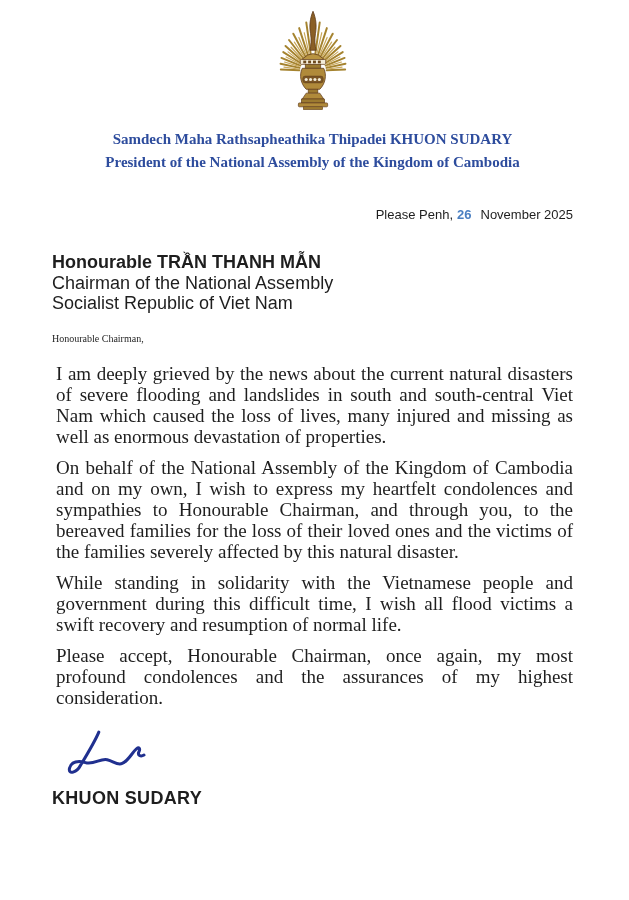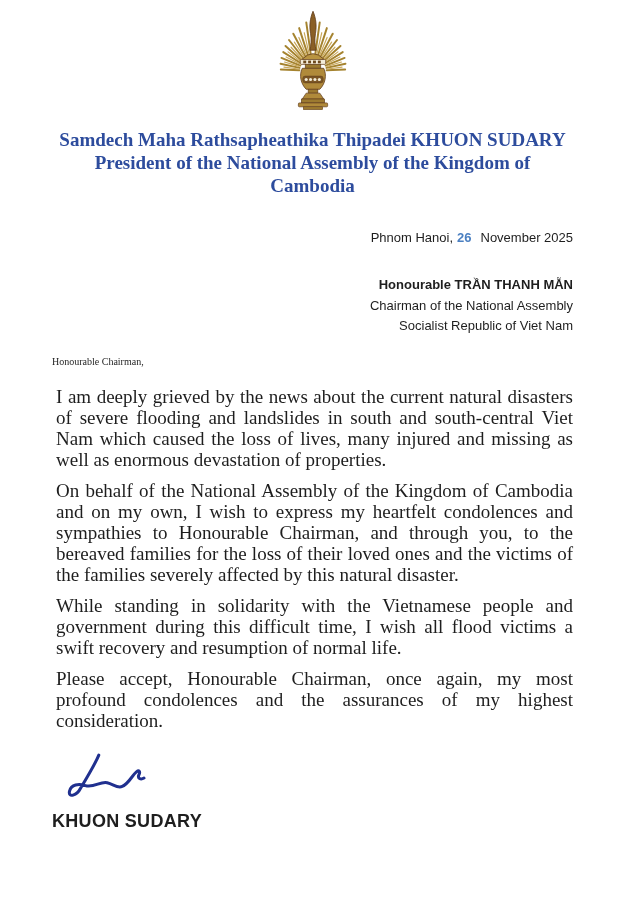--- a/index.html
+++ b/index.html
@@ -29,43 +29,42 @@
     height: 104px;
     margin: 0 auto;
     display: block;
   }
 
   .header-block {
     margin-top: 16px;
     text-align: center;
     font-family: "Liberation Serif", "DejaVu Serif", serif;
     font-weight: bold;
-    font-size: 19px;
+    font-size: 15px;
     line-height: 23px;
     color: var(--header_blue);
   }
 
   .dateline {
     margin-top: 30px;
     text-align: right;
     font-size: 13px;
     line-height: 21px;
     color: var(--body_text);
   }
   .dateline .day {
     color: var(--date_day_blue);
     font-weight: bold;
     margin: 0 9px 0 4px;
   }
 
   .recipient {
     margin-top: 27px;
-    font-size: 13px;
+    font-size: 18px;
     line-height: 20.5px;
-    text-align: right;
   }
   .recipient .name { font-weight: bold; }
   .recipient .city { font-weight: bold; text-decoration: underline; }
 
   .salutation {
     margin-top: 14px;
     font-size: 10px;
     line-height: 21px;
     margin-bottom: 14px;
     font-family: Liberation Serif, serif;
@@ -171,21 +170,21 @@
   </svg>
 
   
   <div class="header-block">
     <div>Samdech Maha Rathsapheathika Thipadei KHUON SUDARY</div>
     <div>President of the National Assembly of the Kingdom of Cambodia</div>
   </div>
 
   
   <div class="dateline">
-    <span>Phnom Hanoi,</span><span class="day">26</span><span>November 2025</span>
+    <span>Please Penh,</span><span class="day">26</span><span>November 2025</span>
   </div>
 
   
   <div class="recipient">
     <div class="name">Honourable TRẦN THANH MẪN</div>
     <div>Chairman of the National Assembly</div>
     <div>Socialist Republic of Viet Nam</div>
   </div>
 
   

